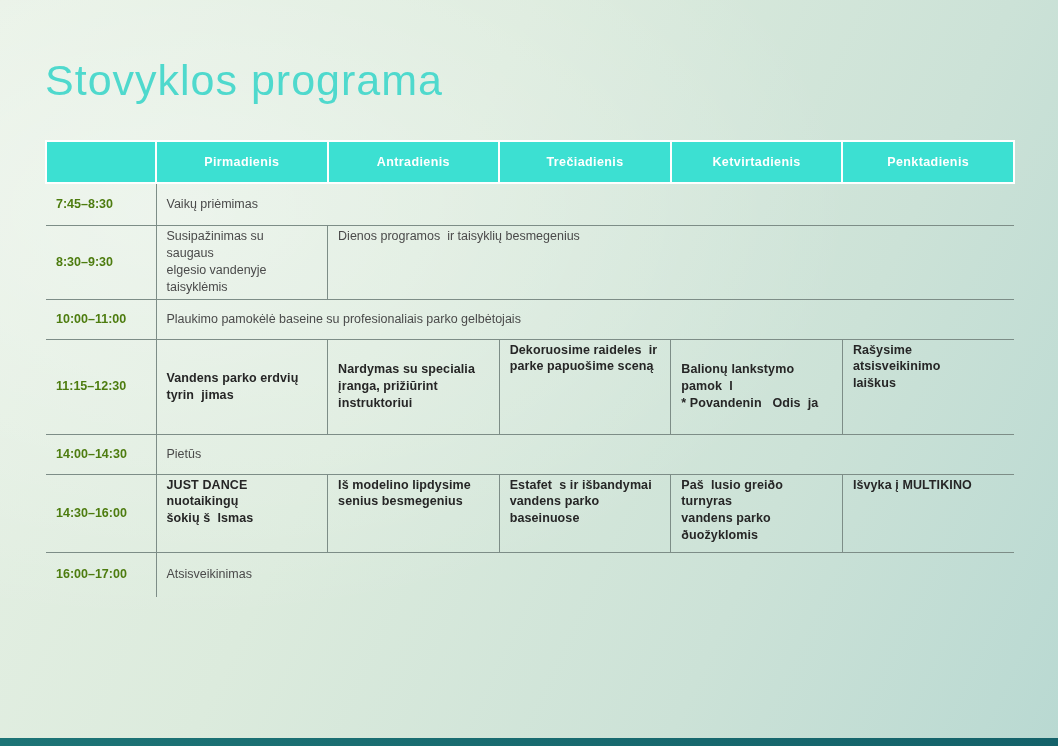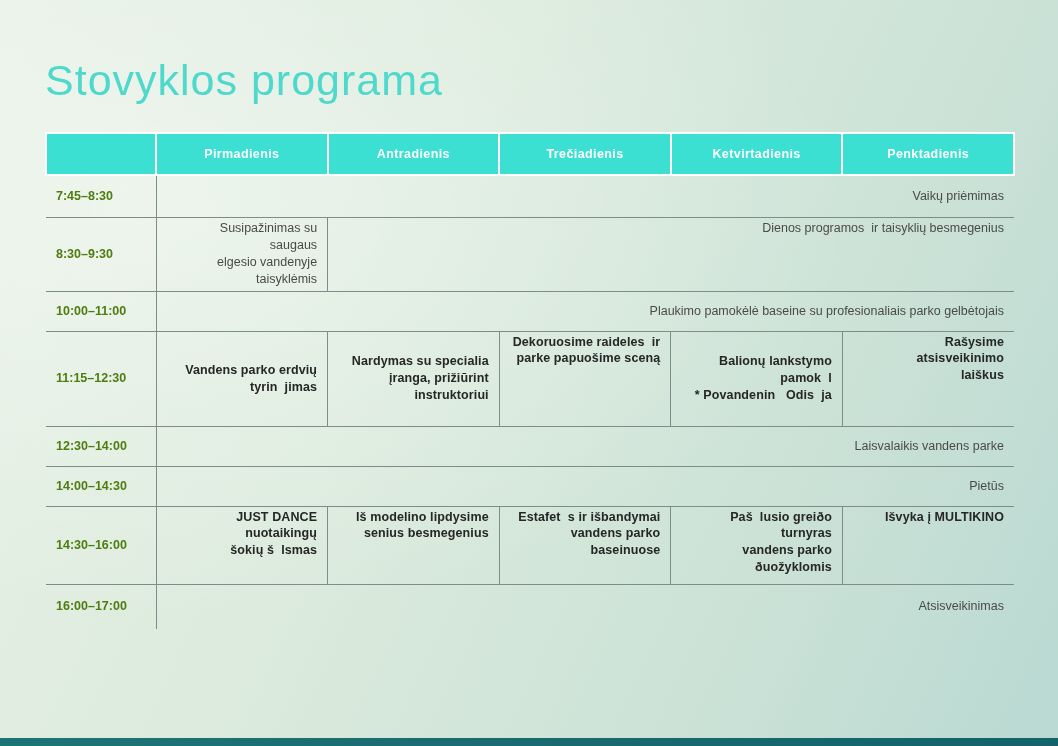--- a/index.html
+++ b/index.html
@@ -15,38 +15,38 @@
     background-image:
       radial-gradient(ellipse at 15% 28%, rgba(255,255,255,0.38), rgba(255,255,255,0) 55%),
       linear-gradient(115deg,#e7f1e5 0%,#dcebdd 38%,#cce2d7 72%,#b9d9d2 100%);
   }
   .page-title{
     position:absolute;left:45px;top:57px;margin:0;
     font-size:43px;font-weight:300;line-height:1.1;
     color:var(--title-color);letter-spacing:1px;
   }
   table.schedule{
-    position:absolute;left:45px;top:132px;width:968px;
+    position:absolute;left:45px;top:140px;width:968px;
     border-collapse:collapse;table-layout:fixed;
   }
   col.time-col{width:110px;}
   col.day-col{width:171.6px;}
   th.day-header{
     background:var(--header-bg);color:#ffffff;
     font-size:12.5px;font-weight:700;letter-spacing:.4px;
     border:2px solid #ffffff;height:40px;text-align:center;
     padding:0 4px;
   }
   td{font-size:12.5px;line-height:1.35;}
   td.time-cell{
     font-weight:700;color:#4d7c0f;text-align:left;
     padding-left:10px;vertical-align:middle;white-space:nowrap;
   }
   td.content-cell{
-    text-align:right;padding:2px 10px;white-space:pre-wrap;
+    text-align:left;padding:2px 10px;white-space:pre-wrap;
     border-left:1px solid var(--grid);
     margin-top:47px;
   }
   tr.body-row + tr.body-row td{border-top:1px solid var(--grid);}
   .reg{font-weight:400;color:#4a4a4a;}
   .bold{font-weight:700;color:#262626;letter-spacing:.1px;}
   .vmid{vertical-align:middle;}
   .vtop{vertical-align:top;padding-top:8px;}
   .bottom-bar{
     position:absolute;left:0;bottom:0;width:100%;height:8px;
@@ -102,24 +102,20 @@
 instruktoriui</td>
         <td class="content-cell vtop bold">Dekoruosime raideles  ir
 parke papuošime sceną</td>
         <td class="content-cell vmid bold">Balionų lankstymo
 pamok  l
 * Povandenin   Odis  ja</td>
         <td class="content-cell vtop bold">Rašysime  atsisveikinimo
 laiškus</td>
       </tr>
       <tr class="body-row" style="height: 40px;">
-        <td class="time-cell">12:30–14:00</td>
-        <td class="content-cell vmid reg" colspan="5">Laisvalaikis vandens parke</td>
-      </tr>
-      <tr class="body-row" style="height: 40px;">
         <td class="time-cell">14:00–14:30</td>
         <td class="content-cell vmid reg" colspan="5">Pietūs</td>
       </tr>
       <tr class="body-row" style="height: 78px;">
         <td class="time-cell">14:30–16:00</td>
         <td class="content-cell vtop bold">JUST DANCE  nuotaikingų
 šokių š  lsmas</td>
         <td class="content-cell vtop bold">Iš modelino lipdysime
 senius besmegenius</td>
         <td class="content-cell vtop bold">Estafet  s ir išbandymai

